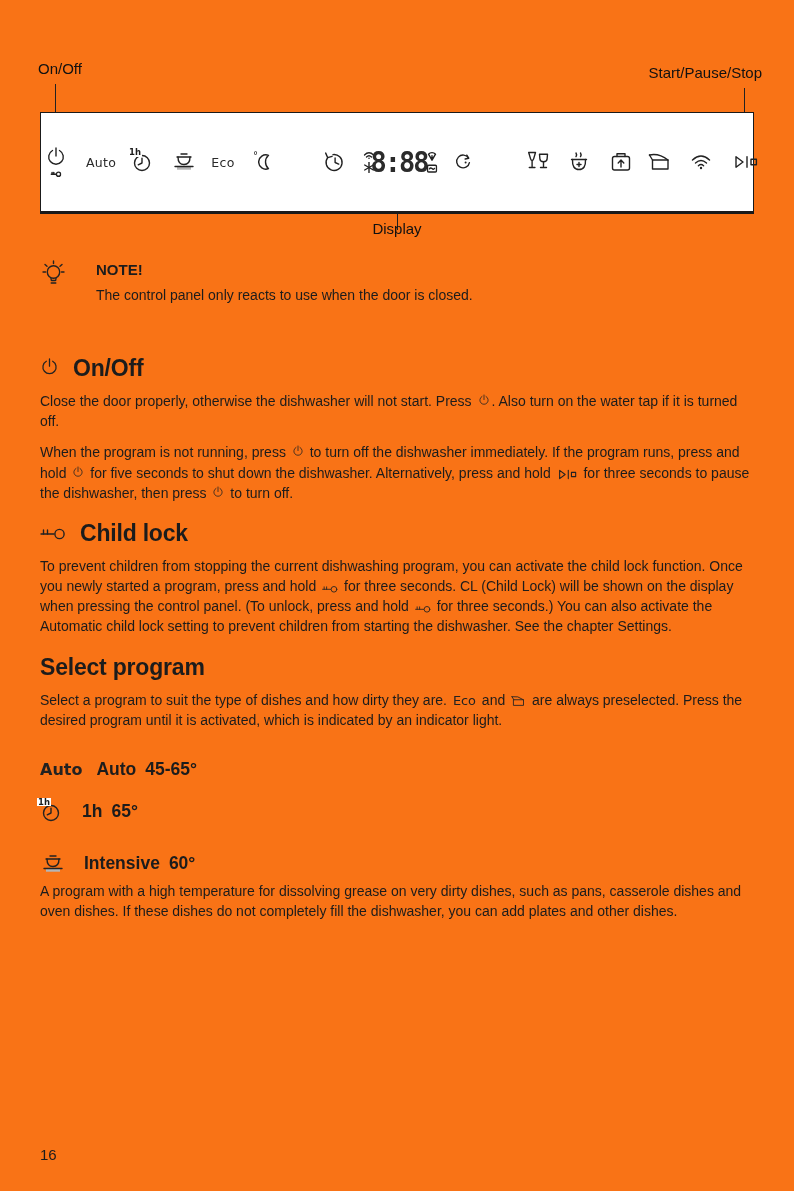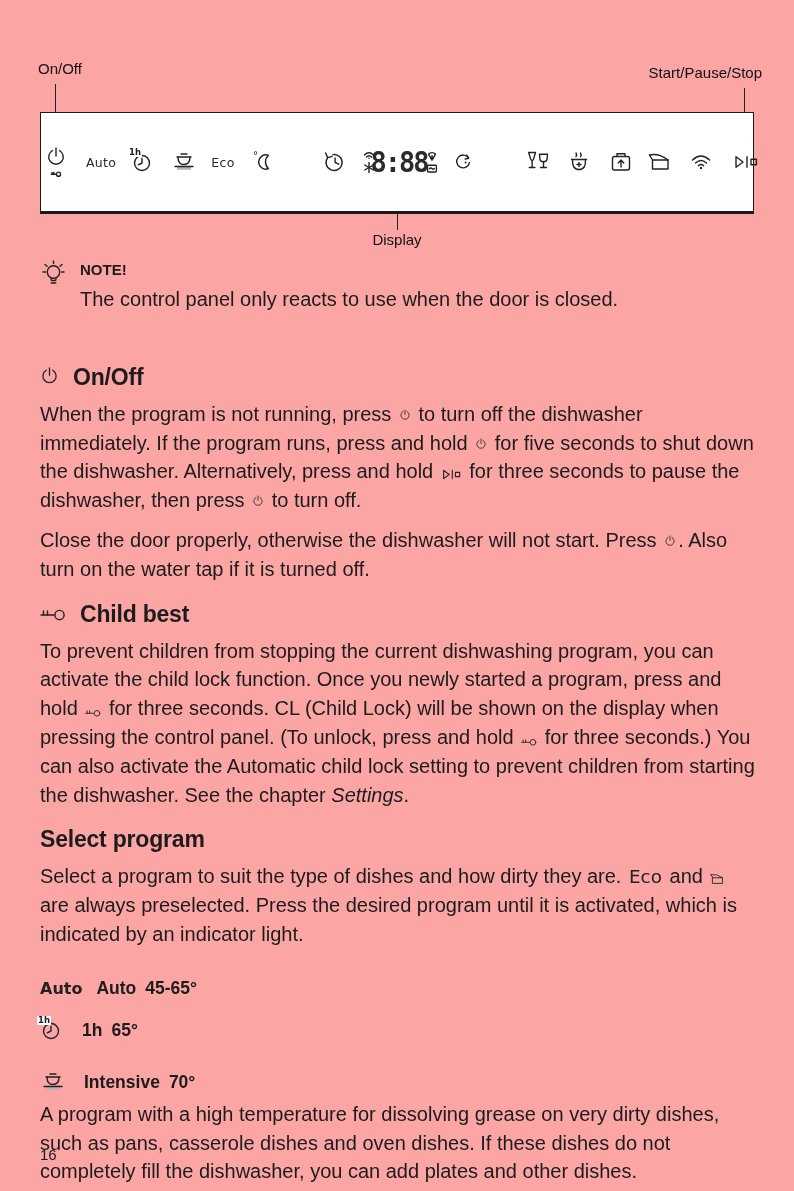--- a/index.html
+++ b/index.html
@@ -1,30 +1,30 @@
 <!DOCTYPE html>
 <html><head>
 <meta charset="utf-8">
 <style>
   html,body{margin:0;padding:0;background:#e8e8e8;}
   .page{
-    position:relative;width:794px;height:1191px;background:#fca5a5;
+    position:relative;width:794px;height:1191px;background:#f97316;
     font-family:"Liberation Sans", sans-serif;color:#1c1c1c;overflow:hidden;
     margin:0 auto;
   }
   svg{display:block;}
   .ic{stroke:#222;fill:none;stroke-width:1.4;stroke-linecap:round;stroke-linejoin:round;}
   .icf{fill:#222;stroke:none;}
 
   
   .diagram{position:absolute;left:0;top:0;width:794px;height:255px;}
   .callout{position:absolute;font-size:15px;color:#111;}
   .lbl-onoff{left:38px;top:60px;}
   .lbl-start{right:32px;top:64px;}
-  .lbl-display{left:397px;top:231px;transform:translateX(-50%);}
+  .lbl-display{left:397px;top:220px;transform:translateX(-50%);}
   .lead{position:absolute;width:1px;background:#222;}
   .lead-onoff{left:55px;top:84px;height:64px;}
   .lead-start{left:744px;top:88px;height:60px;}
   .lead-display{left:397px;top:176px;height:54px;}
   .panel{
     position:absolute;left:40px;top:112px;width:714px;height:102px;
     border:1.5px solid #1a1a1a;border-bottom-width:3px;background:#fff;box-sizing:border-box;
   }
   .pbtn{position:absolute;top:50%;transform:translate(-50%,-50%);display:flex;flex-direction:column;align-items:center;}
   .ptext{font-family:"DejaVu Sans", sans-serif;font-size:12.5px;color:#2a2a2a;letter-spacing:.3px;}
@@ -33,38 +33,38 @@
     font-family:"DejaVu Sans Mono", monospace;font-weight:bold;font-size:27px;
     letter-spacing:-2px;color:#2b2b2b;transform:scaleY(1.05);line-height:1;
   }
   .icon-1h{position:relative;}
   .sup1h{position:absolute;left:-3px;top:-4px;background:#fff;font-size:8.5px;font-weight:bold;
          font-family:"DejaVu Sans", sans-serif;padding:0 1px;line-height:1;}
   .degree{font-size:10px;position:absolute;left:-5px;top:-4px;font-family:"DejaVu Sans", sans-serif;}
 
   
   .content{position:absolute;left:0;top:255px;width:794px;padding:0 38px 0 40px;box-sizing:border-box;}
-  p{margin:0 0 11px;font-size:20px;line-height:1.44;}
-  .note{display:flex;margin:2px 0 0;}
+  p{margin:0 0 11px;font-size:14px;line-height:1.44;}
+  .note{display:flex;margin:2px 0 0;gap:16px;}
   .note-iconcol{width:40px;flex:0 0 40px;padding-top:2px;}
   .note-body{flex:1;}
   .note-title{font-size:15px;font-weight:bold;margin:4px 0 7px;}
   h2{display:flex;align-items:center;gap:14px;font-size:23px;margin:0 0 9px;letter-spacing:-.2px;}
   h3{display:flex;align-items:center;font-size:17.5px;margin:0 0 7px;}
   h3 .gap{width:14px;}
   .temp{margin-left:9px;}
   .sec-onoff{margin-top:39px;}
   .sec-child{margin-top:17px;}
   .sec-select{margin-top:17px;}
   .sec-auto{margin-top:29px;}
   .sec-1h{margin-top:21px;}
   .sec-int{margin-top:31px;}
   .panel-word{font-family:"DejaVu Sans", sans-serif;font-size:.92em;color:#222;margin:0 2px;}
   .panel-word.big{font-size:16px;margin:0;}
-  .it{font-style:italic;}
+  .it{}
   .inline-ic{display:inline-block;vertical-align:-2px;margin:0 2px;}
   .pagenum{position:absolute;left:40px;bottom:28px;font-size:15px;}
 </style>
 </head>
 <body>
 
 <div class="page">
 
   <div class="diagram">
     <div class="callout lbl-onoff">On/Off</div>
@@ -264,53 +264,53 @@
     </div>
 
     <div class="sec-onoff">
       <h2>
         <svg width="19" height="21" viewBox="0 0 21 23">
           <path class="ic" stroke-width="1.6" d="M7 3.5 A7.3 7.3 0 1 0 14 3.5"></path>
           <line class="ic" stroke-width="1.6" x1="10.5" y1="1" x2="10.5" y2="9"></line>
         </svg>
         <span>On/Off</span>
       </h2>
+      <p><span>Close the door properly, otherwise the dishwasher will not start. Press </span><span class="inline-ic"><svg width="12" height="14" viewBox="0 0 21 23">
+              <path class="ic" stroke-width="2" d="M7 3.5 A7.3 7.3 0 1 0 14 3.5"></path>
+              <line class="ic" stroke-width="2" x1="10.5" y1="1" x2="10.5" y2="9"></line>
+            </svg></span><span>. Also turn on the water tap if it is turned off.</span></p>
       <p><span>When the program is not running, press </span><span class="inline-ic"><svg width="12" height="14" viewBox="0 0 21 23">
               <path class="ic" stroke-width="2" d="M7 3.5 A7.3 7.3 0 1 0 14 3.5"></path>
               <line class="ic" stroke-width="2" x1="10.5" y1="1" x2="10.5" y2="9"></line>
             </svg></span><span> to turn off the dishwasher immediately. If the program runs, press and hold </span><span class="inline-ic"><svg width="12" height="14" viewBox="0 0 21 23">
               <path class="ic" stroke-width="2" d="M7 3.5 A7.3 7.3 0 1 0 14 3.5"></path>
               <line class="ic" stroke-width="2" x1="10.5" y1="1" x2="10.5" y2="9"></line>
             </svg></span><span> for five seconds to shut down the dishwasher. Alternatively, press and hold </span><span class="inline-ic"><svg width="21" height="11" viewBox="0 0 26 14">
               <g class="ic" stroke-width="1.6">
                 <path d="M3 1.8 L10 7 L3 12.2 Z"></path>
                 <line x1="14" y1="1.8" x2="14" y2="12.2"></line>
                 <rect x="18" y="4.3" width="5.4" height="5.4"></rect>
               </g>
             </svg></span><span> for three seconds to pause the dishwasher, then press </span><span class="inline-ic"><svg width="12" height="14" viewBox="0 0 21 23">
               <path class="ic" stroke-width="2" d="M7 3.5 A7.3 7.3 0 1 0 14 3.5"></path>
               <line class="ic" stroke-width="2" x1="10.5" y1="1" x2="10.5" y2="9"></line>
             </svg></span><span> to turn off.</span></p>
-      <p><span>Close the door properly, otherwise the dishwasher will not start. Press </span><span class="inline-ic"><svg width="12" height="14" viewBox="0 0 21 23">
-              <path class="ic" stroke-width="2" d="M7 3.5 A7.3 7.3 0 1 0 14 3.5"></path>
-              <line class="ic" stroke-width="2" x1="10.5" y1="1" x2="10.5" y2="9"></line>
-            </svg></span><span>. Also turn on the water tap if it is turned off.</span></p>
     </div>
 
     <div class="sec-child">
       <h2>
         <svg width="26" height="13" viewBox="0 0 26 13">
           <g class="ic" stroke-width="1.8">
             <line x1="1" y1="7" x2="14" y2="7"></line>
             <line x1="3.5" y1="7" x2="3.5" y2="3"></line>
             <line x1="7.5" y1="7" x2="7.5" y2="3"></line>
             <circle cx="19.5" cy="7" r="4.6"></circle>
           </g>
         </svg>
-        <span>Child best</span>
+        <span>Child lock</span>
       </h2>
       <p><span>To prevent children from stopping the current dishwashing program, you can activate the child lock function. Once you newly started a program, press and hold </span><span class="inline-ic"><svg width="16" height="8" viewBox="0 0 26 13">
               <g class="ic" stroke-width="2.2">
                 <line x1="1" y1="7" x2="14" y2="7"></line>
                 <line x1="3.5" y1="7" x2="3.5" y2="3"></line>
                 <line x1="7.5" y1="7" x2="7.5" y2="3"></line>
                 <circle cx="19.5" cy="7" r="4.6"></circle>
               </g>
             </svg></span><span> for three seconds. CL (Child Lock) will be shown on the display when pressing the control panel. (To unlock, press and hold </span><span class="inline-ic"><svg width="16" height="8" viewBox="0 0 26 13">
               <g class="ic" stroke-width="2.2">
@@ -363,21 +363,21 @@
       <h3>
         <svg width="26" height="20" viewBox="0 0 26 20">
           <line class="ic" x1="10" y1="2" x2="16" y2="2"></line>
           <line class="ic" x1="6" y1="5" x2="20" y2="5"></line>
           <path class="ic" d="M7 5 Q7 12.5 13 12.5 Q19 12.5 19 5"></path>
           <rect x="6" y="14.5" width="14" height="3.2" fill="#b5b5b5"></rect>
           <line class="ic" x1="4" y1="14.5" x2="22" y2="14.5"></line>
         </svg>
         <span class="gap" style="width:18px"></span>
         <span>Intensive</span>
-        <span class="temp">70°</span>
+        <span class="temp">60°</span>
       </h3>
       <p>A program with a high temperature for dissolving grease on very dirty dishes, such as pans, casserole dishes and oven dishes. If these dishes do not completely fill the dishwasher, you can add plates and other dishes.</p>
     </div>
 
   </div>
 
   <div class="pagenum">16</div>
 
 </div>
 

